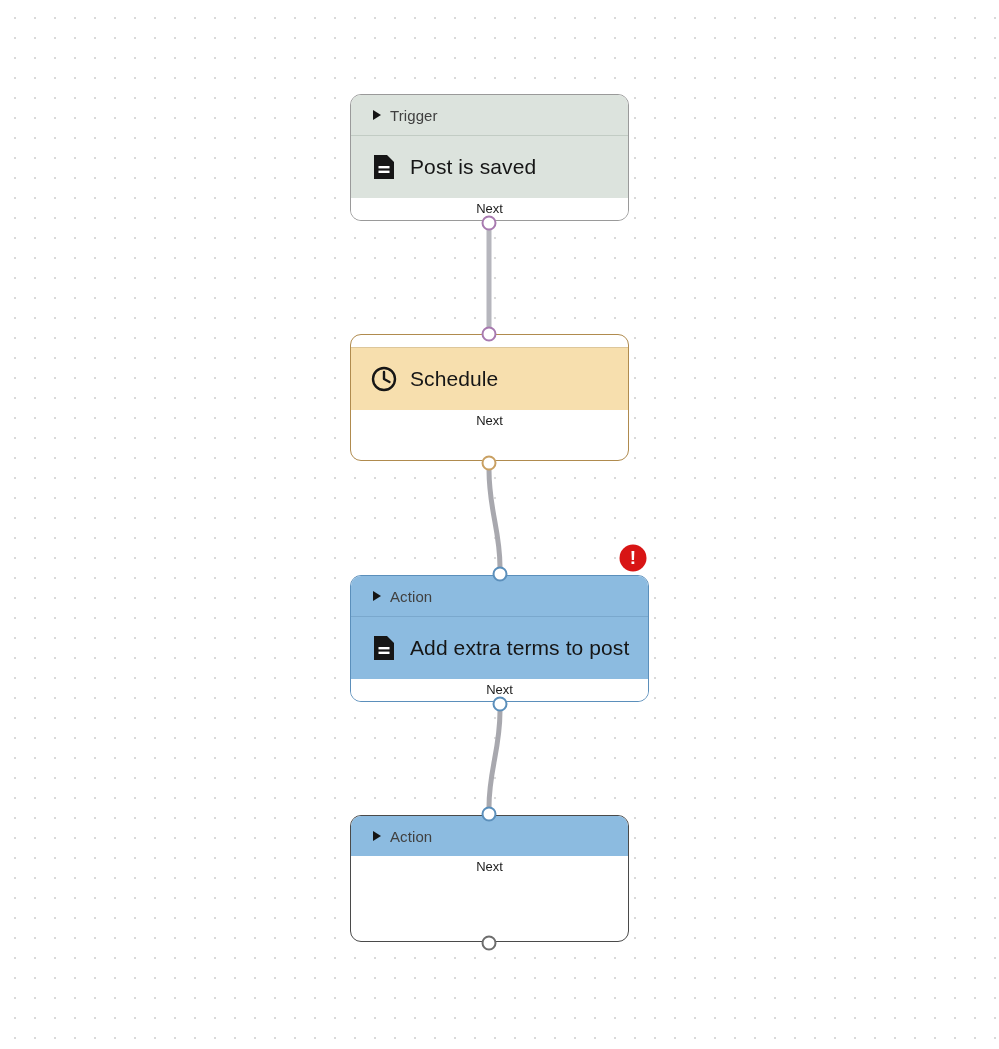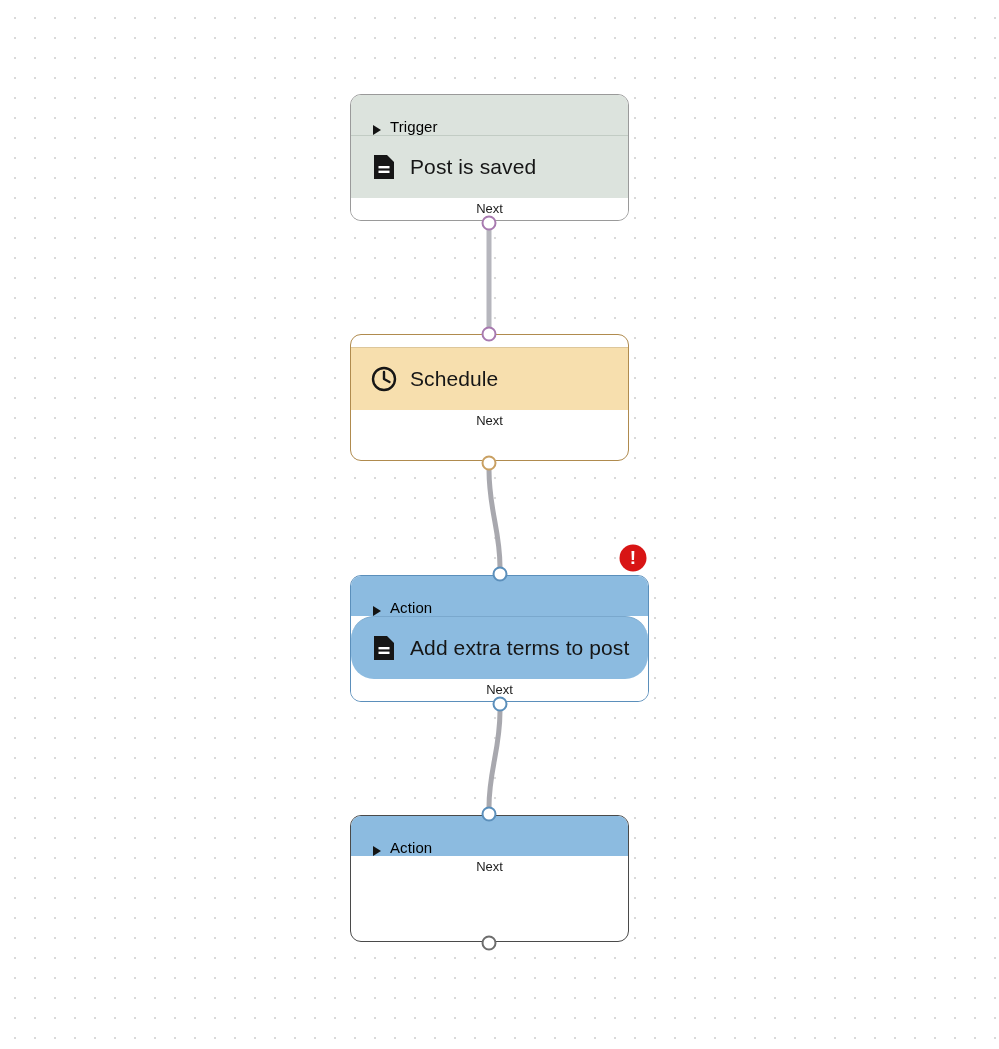--- a/index.html
+++ b/index.html
@@ -39,24 +39,24 @@
     box-sizing: border-box;
     border: 1.5px solid #9a9a9a;
     border-radius: 11px;
     background: #ffffff;
     overflow: hidden;
   }
 
   .node-header {
     height: 40px;
     display: flex;
-    align-items: flex-end;
+    align-items: center;
     padding-left: 22px;
     font-size: 15px;
-    color: #000000;
+    color: #404040;
     letter-spacing: 0.1px;
   }
 
   .disclosure {
     width: 0;
     height: 0;
     border-left: 8px solid #141414;
     border-top: 5.5px solid transparent;
     border-bottom: 5.5px solid transparent;
     margin-right: 9px;
@@ -106,21 +106,21 @@
   .node.theme-trigger .node-body { border-top-color: #c2ccc4; }
 
   .node.theme-advanced { border-color: #b08b4e; }
   .node.theme-advanced .node-header,
   .node.theme-advanced .node-body { background: #f7dfae; }
   .node.theme-advanced .node-body { border-top-color: #ddc79b; margin-top: 12px; }
 
   .node.theme-action { border-color: #5b8fbb; }
   .node.theme-action .node-header,
   .node.theme-action .node-body { background: #8cbbe0; }
-  .node.theme-action .node-body { border-top-color: #7aa8cd; border-radius: 23px; }
+  .node.theme-action .node-body { border-top-color: #7aa8cd; }
 
   .node.theme-action-dark { border-color: #4a4a4a; }
   .node.theme-action-dark .node-header,
   .node.theme-action-dark .node-body { background: #8cbbe0; }
   .node.theme-action-dark .node-body { border-top-color: #7aa8cd; }
 
   
   .port {
     position: absolute;
     width: 15px;

